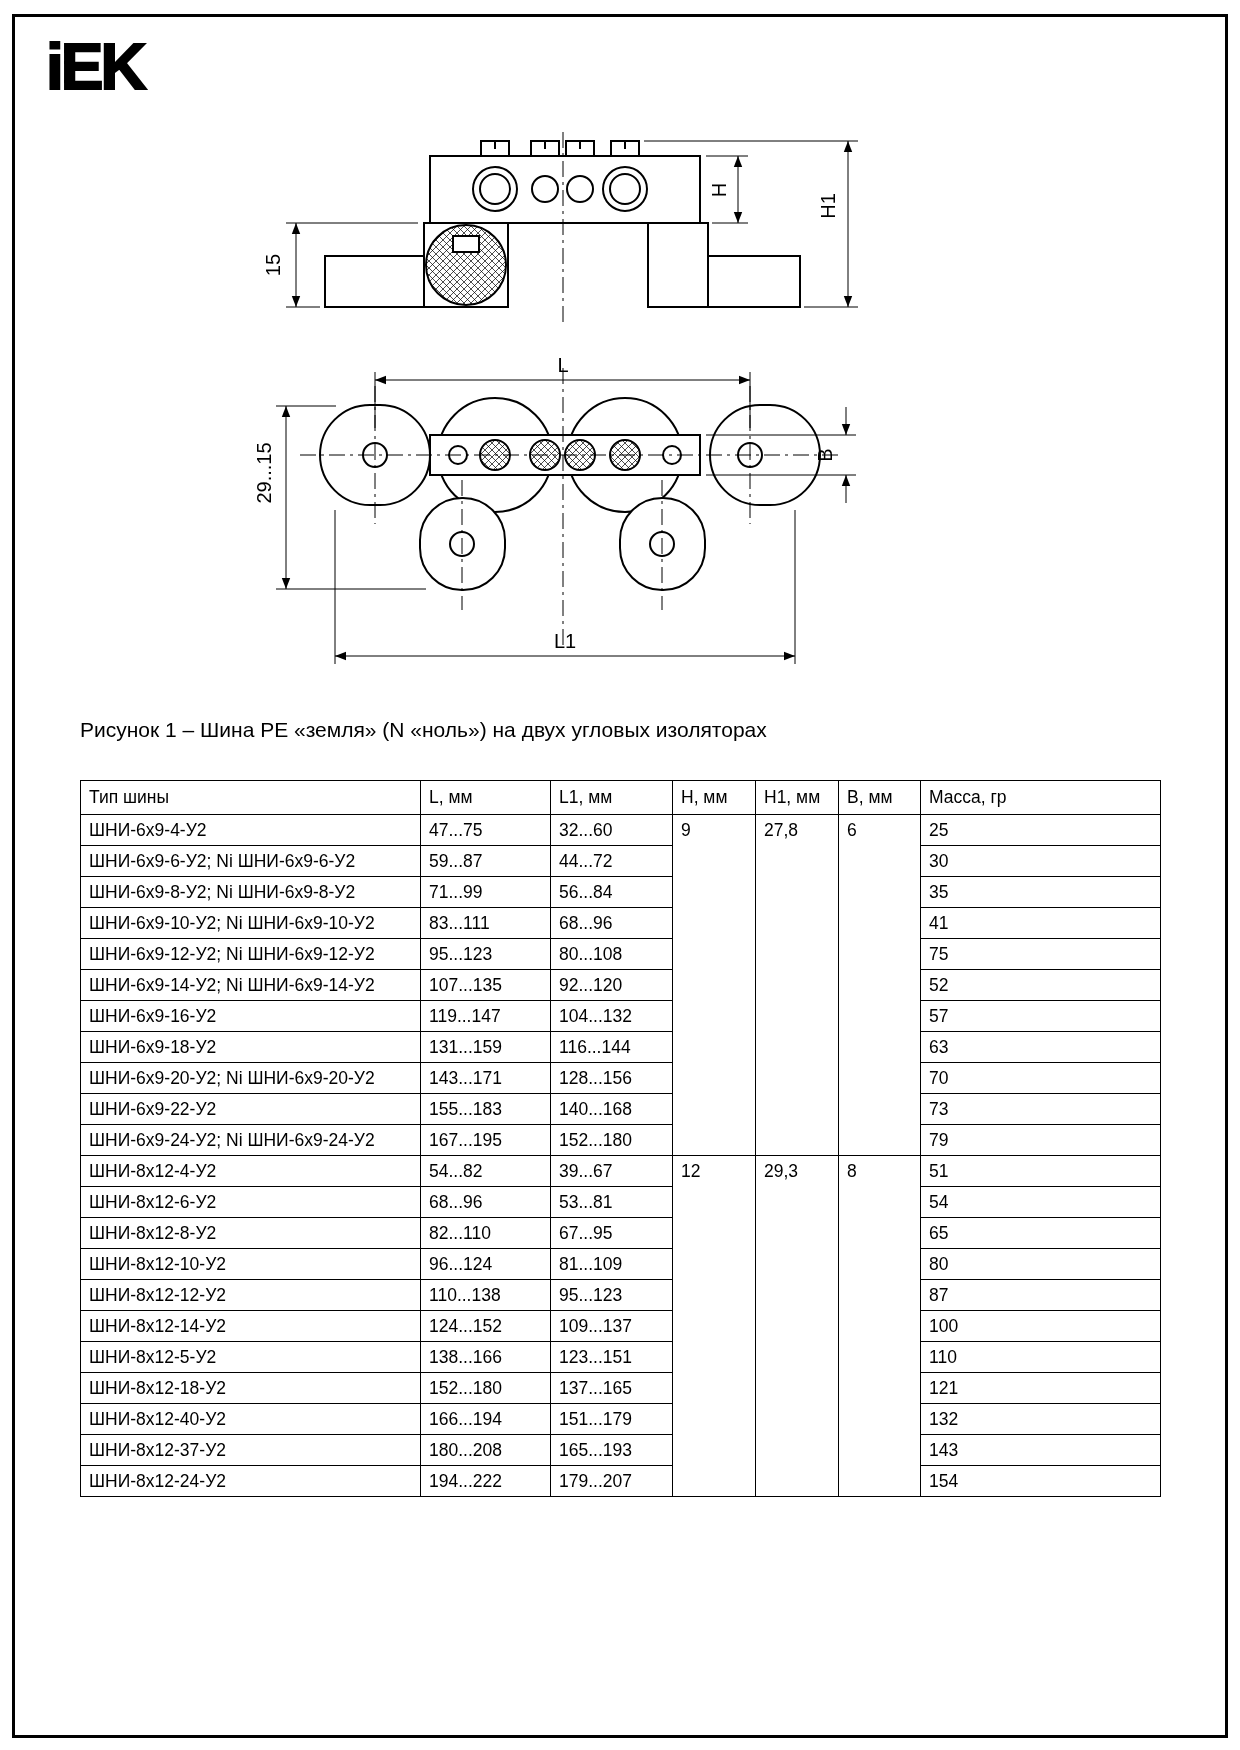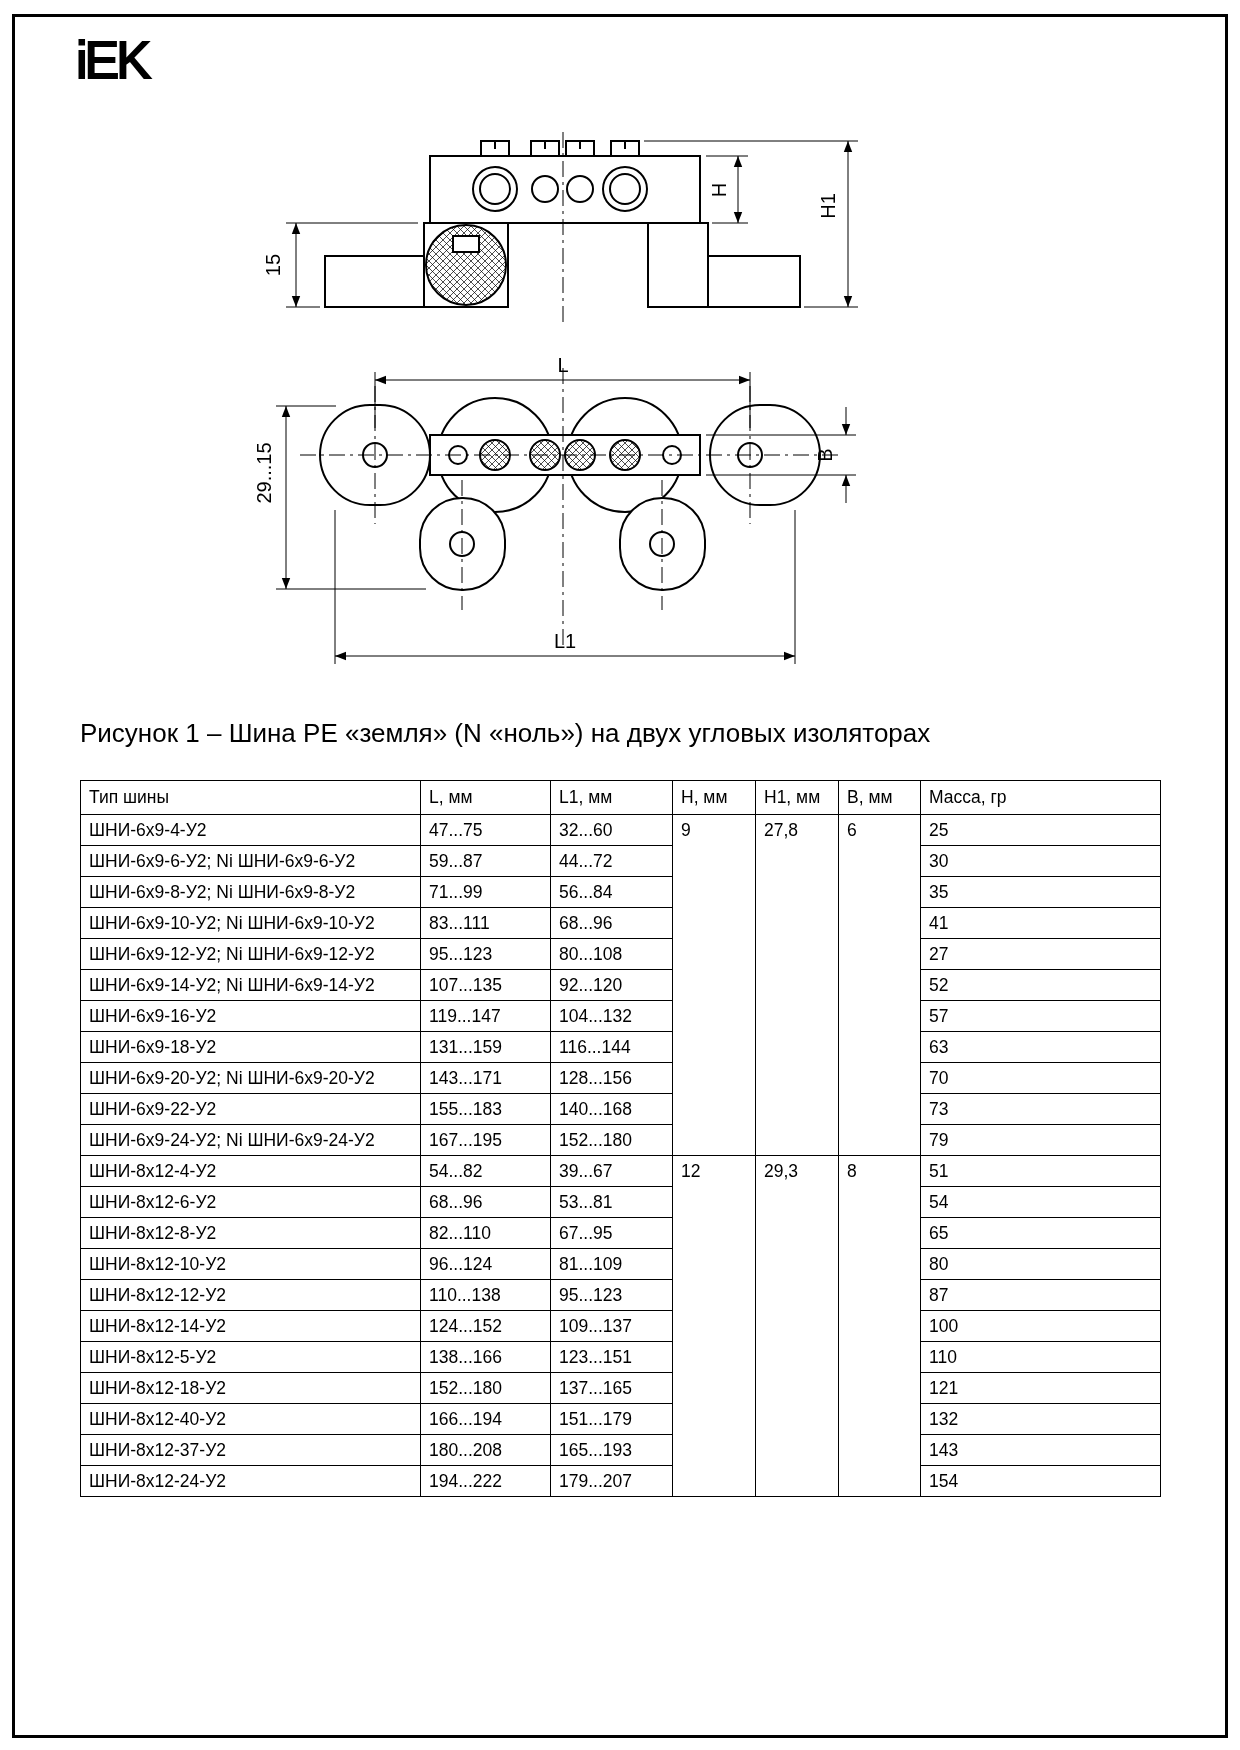--- a/index.html
+++ b/index.html
@@ -8,35 +8,35 @@
     width: 1240px; height: 1750px;
     background: #fff; color: #000;
     position: relative;
     font-family: "Liberation Sans", sans-serif;
   }
   .frame {
     position: absolute; left: 12px; top: 14px; right: 12px; bottom: 12px;
     border: 3px solid #000;
   }
   .logo {
-    position: absolute; left: 76px; top: 30px;
-    font-size: 52px; font-weight: 400; letter-spacing: -3px;
+    position: absolute; left: 46px; top: 30px;
+    font-size: 64px; font-weight: 700; letter-spacing: -3px;
     -webkit-text-stroke: 2px #000;
   }
   .drawing {
     position: absolute; left: 240px; top: 128px;
     width: 660px; height: 565px;
   }
   svg text {
     font-family: "Liberation Sans", sans-serif;
     font-size: 20px; fill: #000; stroke: none;
   }
   .caption {
     position: absolute; left: 80px; top: 718px;
-    font-size: 26px;
+    font-size: 21px;
   }
   .spec {
     position: absolute; left: 80px; top: 780px;
     width: 1080px;
     border-collapse: collapse; table-layout: fixed;
     font-size: 17.5px;
   }
   .spec th, .spec td {
     border: 1.5px solid #000;
     padding: 2px 8px;
@@ -220,21 +220,21 @@
     <tr>
         <td>ШНИ-6х9-10-У2; Ni ШНИ-6х9-10-У2</td>
         <td>83...111</td>
         <td>68...96</td>
         <td>41</td>
       </tr>
     <tr>
         <td>ШНИ-6х9-12-У2; Ni ШНИ-6х9-12-У2</td>
         <td>95...123</td>
         <td>80...108</td>
-        <td>27</td>
+        <td>75</td>
       </tr>
     <tr>
         <td>ШНИ-6х9-14-У2; Ni ШНИ-6х9-14-У2</td>
         <td>107...135</td>
         <td>92...120</td>
         <td>52</td>
       </tr>
     <tr>
         <td>ШНИ-6х9-16-У2</td>
         <td>119...147</td>

